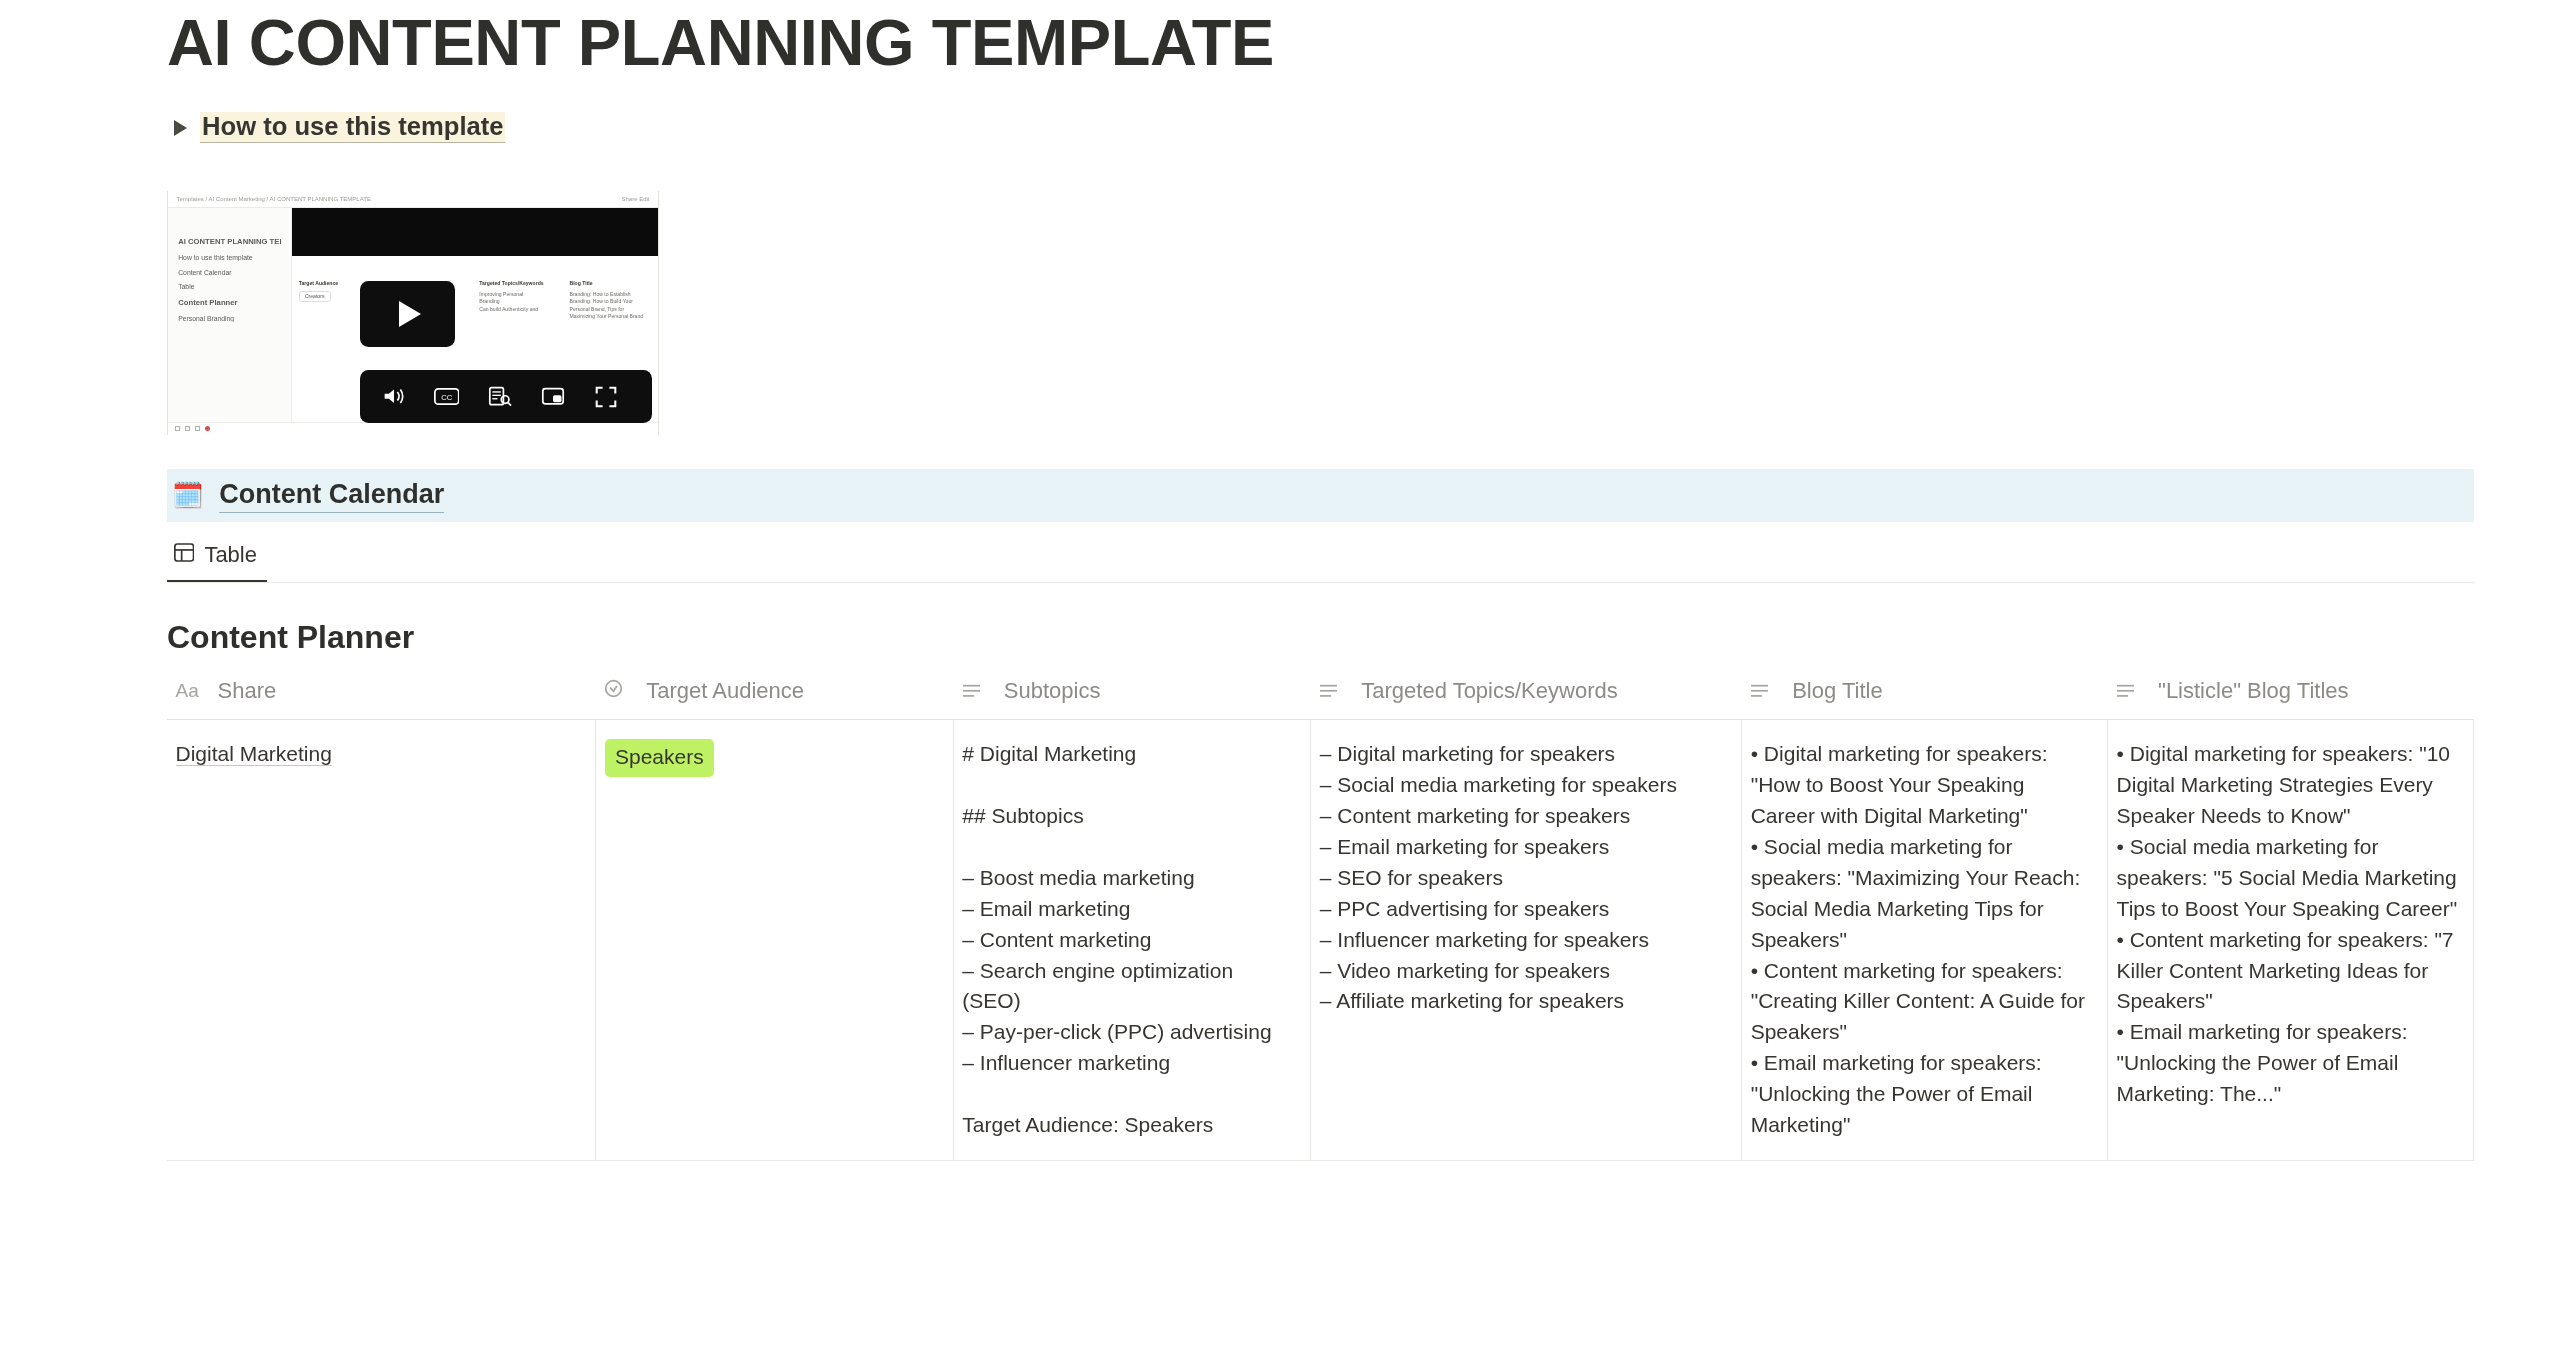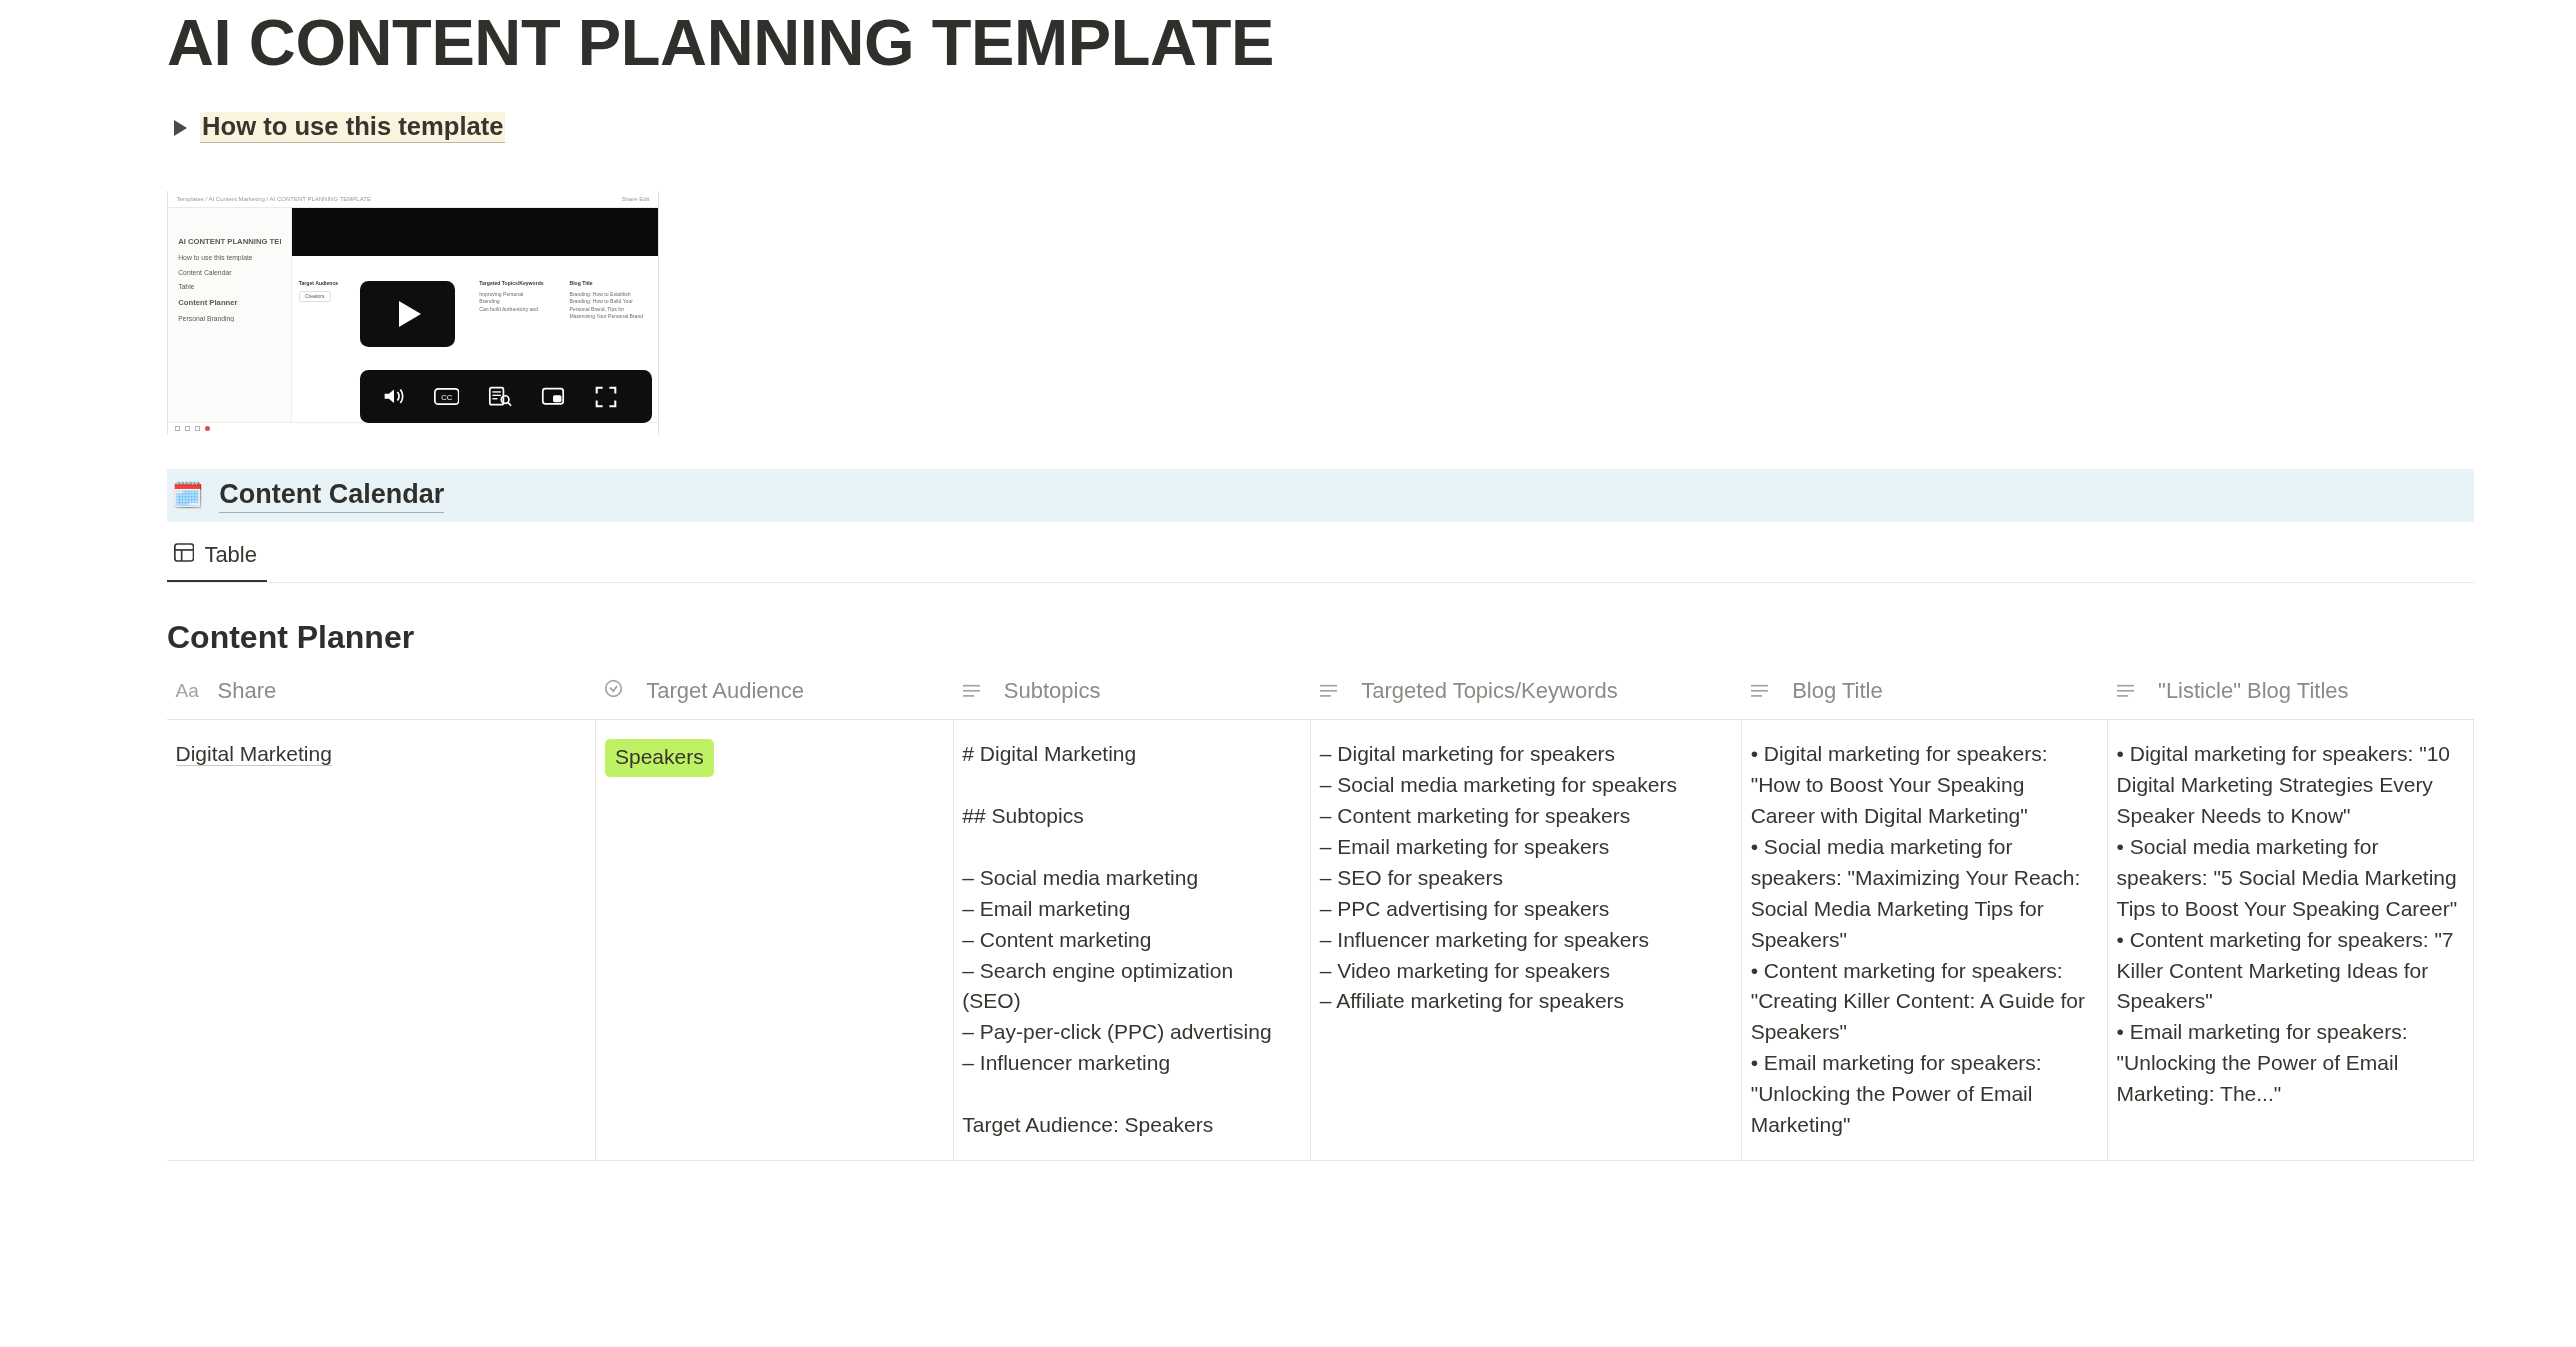--- a/index.html
+++ b/index.html
@@ -490,21 +490,21 @@
       </tr>
     </thead>
     <tbody>
       <tr>
         <td><span class="cell-link">Digital Marketing</span></td>
         <td><span class="tag">Speakers</span></td>
         <td># Digital Marketing
 
 ## Subtopics
 
-– Social media marketing
+– Boost media marketing
 – Email marketing
 – Content marketing
 – Search engine optimization (SEO)
 – Pay-per-click (PPC) advertising
 – Influencer marketing
 
 Target Audience: Speakers</td>
         <td>– Digital marketing for speakers
 – Social media marketing for speakers
 – Content marketing for speakers

